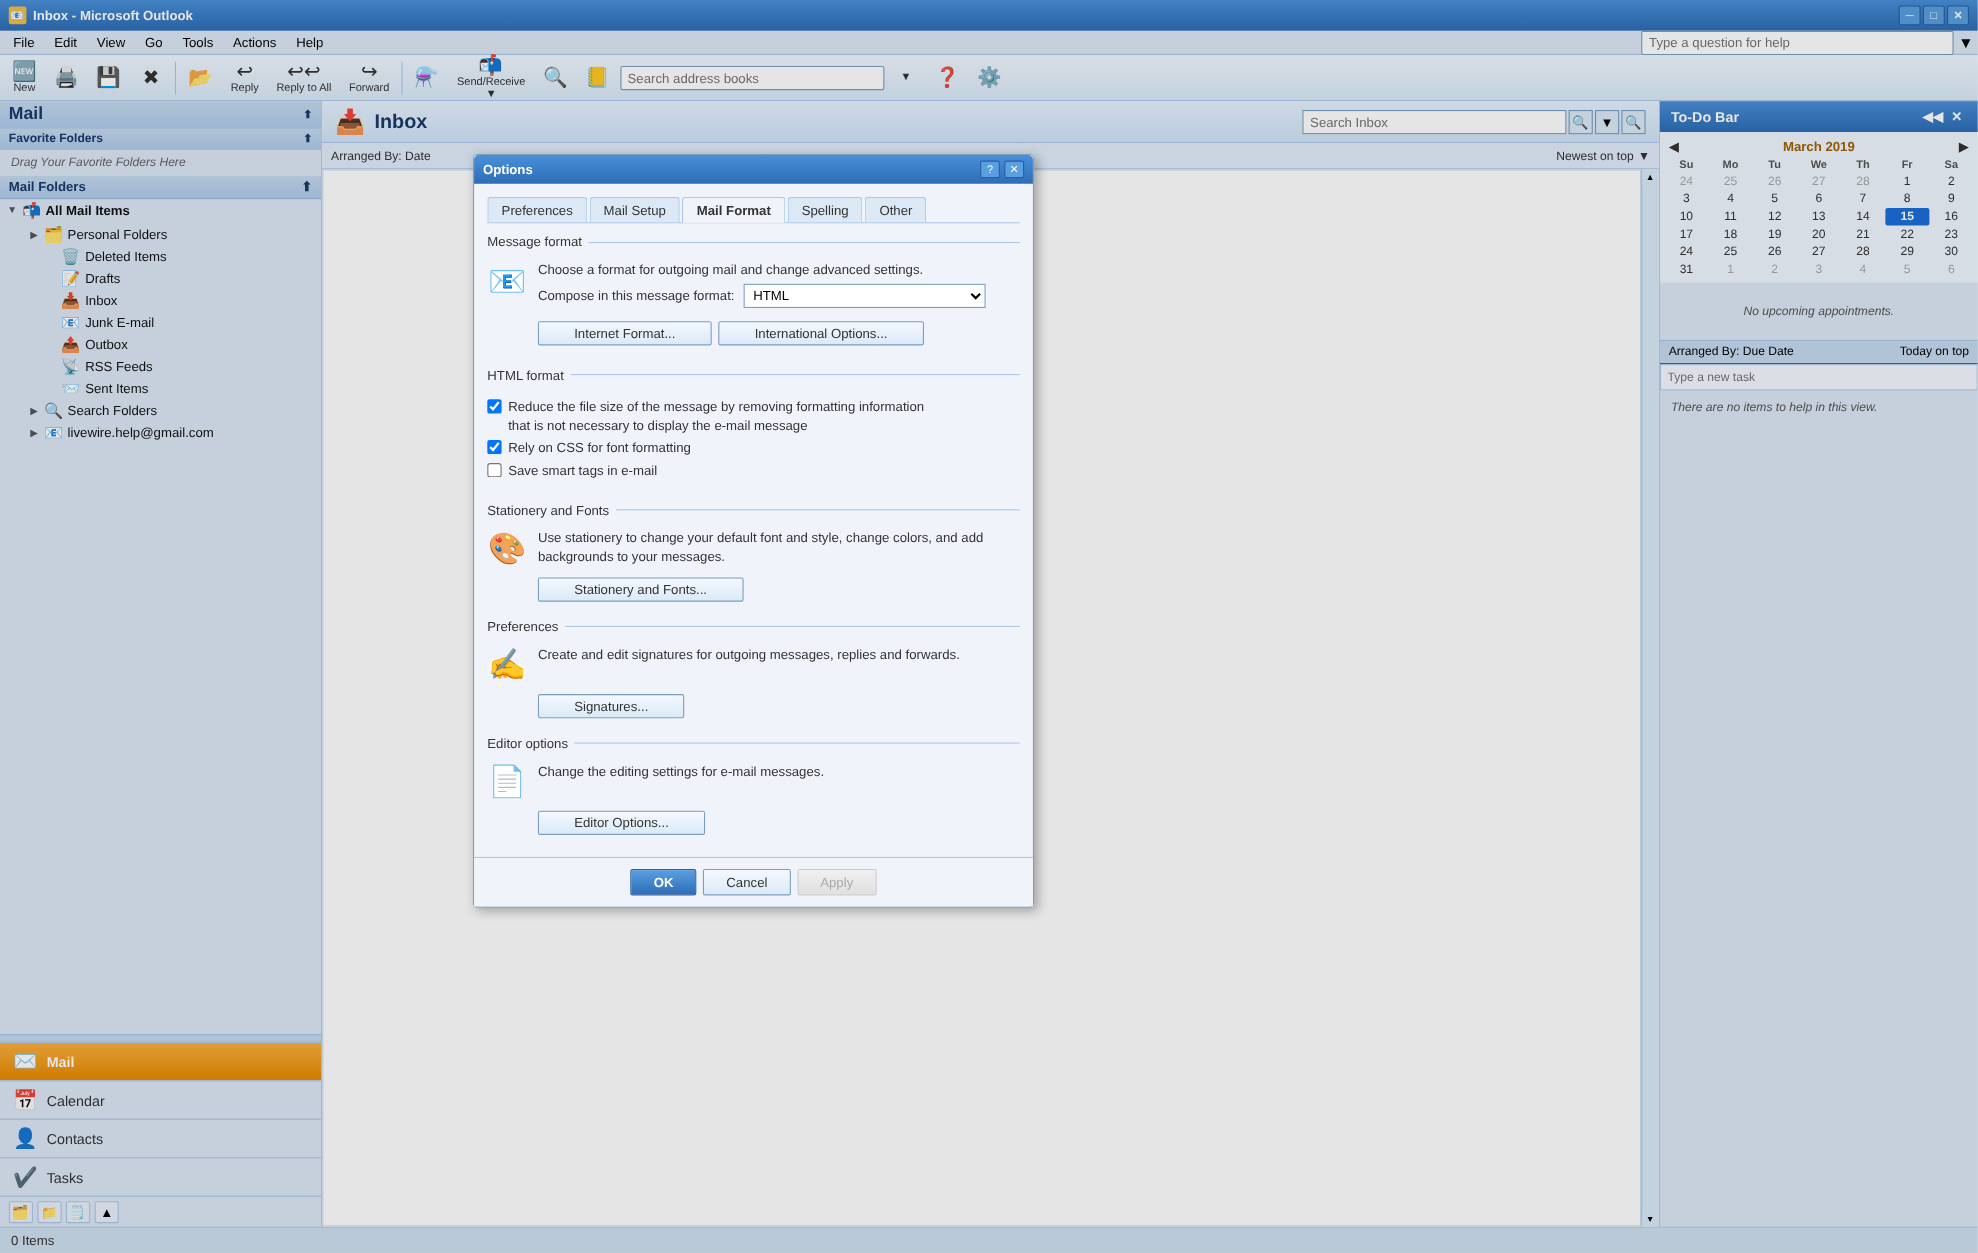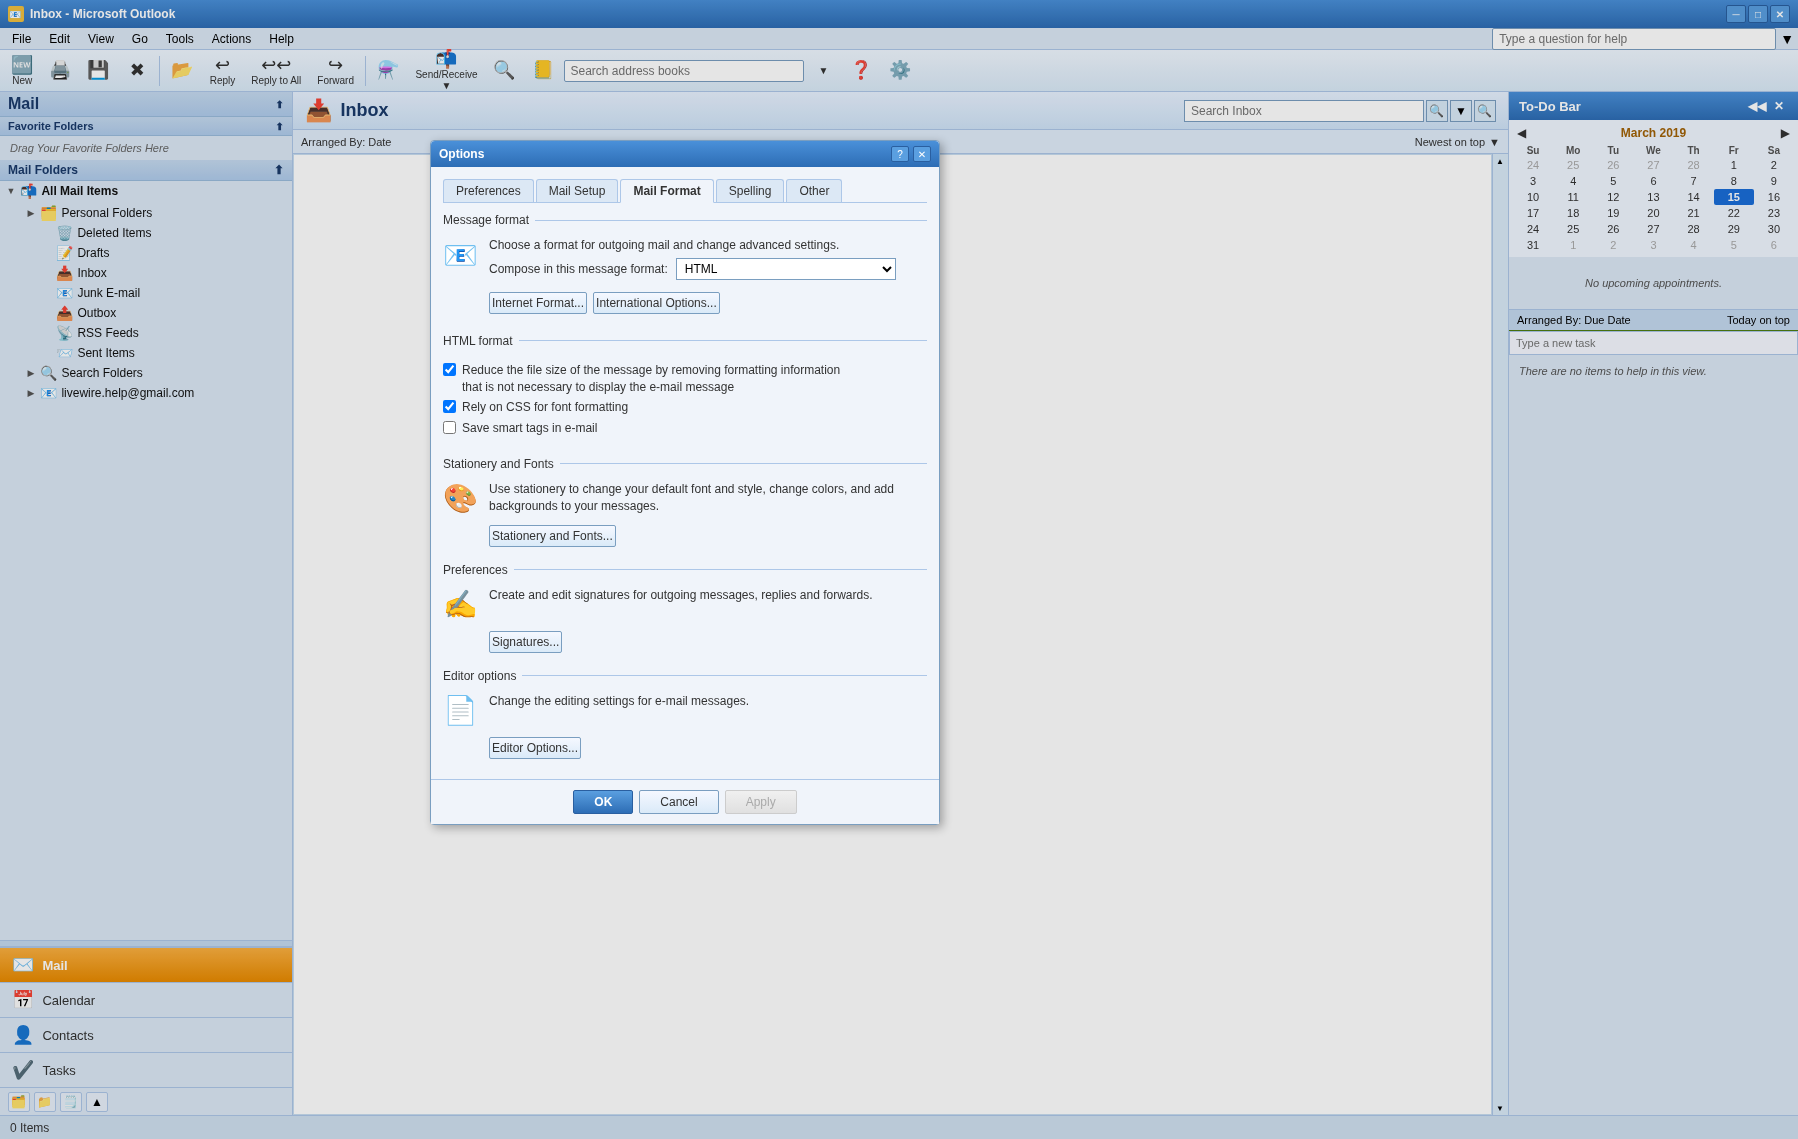--- a/index.html
+++ b/index.html
@@ -533,21 +533,21 @@
       font-size: 12px;
       background: white;
       padding: 0 4px;
     }
     .format-buttons {
       display: flex;
       gap: 6px;
       margin: 4px 0;
     }
     .format-btn {
-      padding: 3px 2px;
+      padding: 3px 32px;
       border: 1px solid #7a9ec0;
       background: linear-gradient(to bottom, #f5f8ff, #daeaf8);
       font-size: 12px;
       cursor: pointer;
       border-radius: 2px;
       color: #333;
     }
     .checkbox-row {
       display: flex;
       align-items: flex-start;

